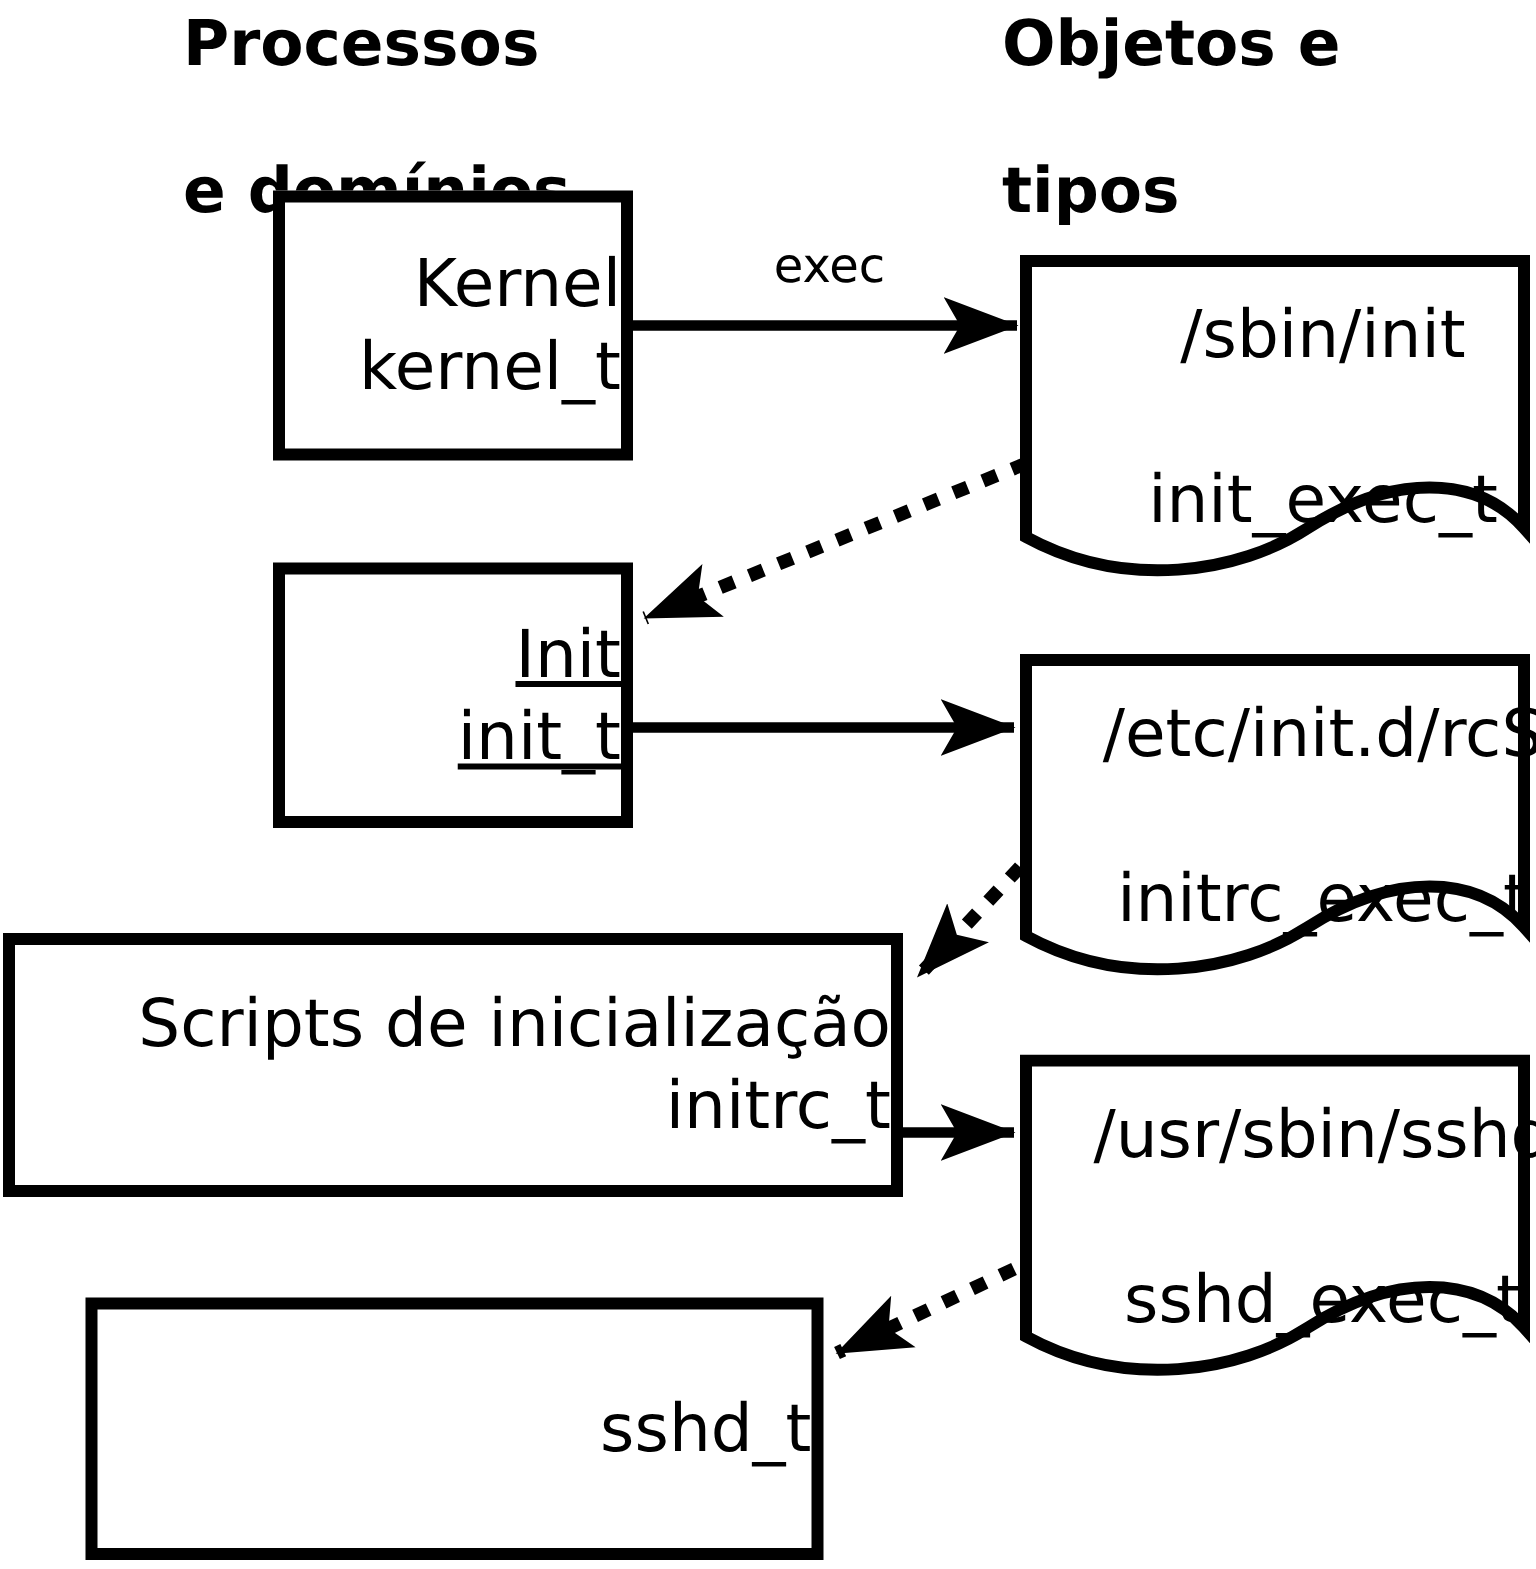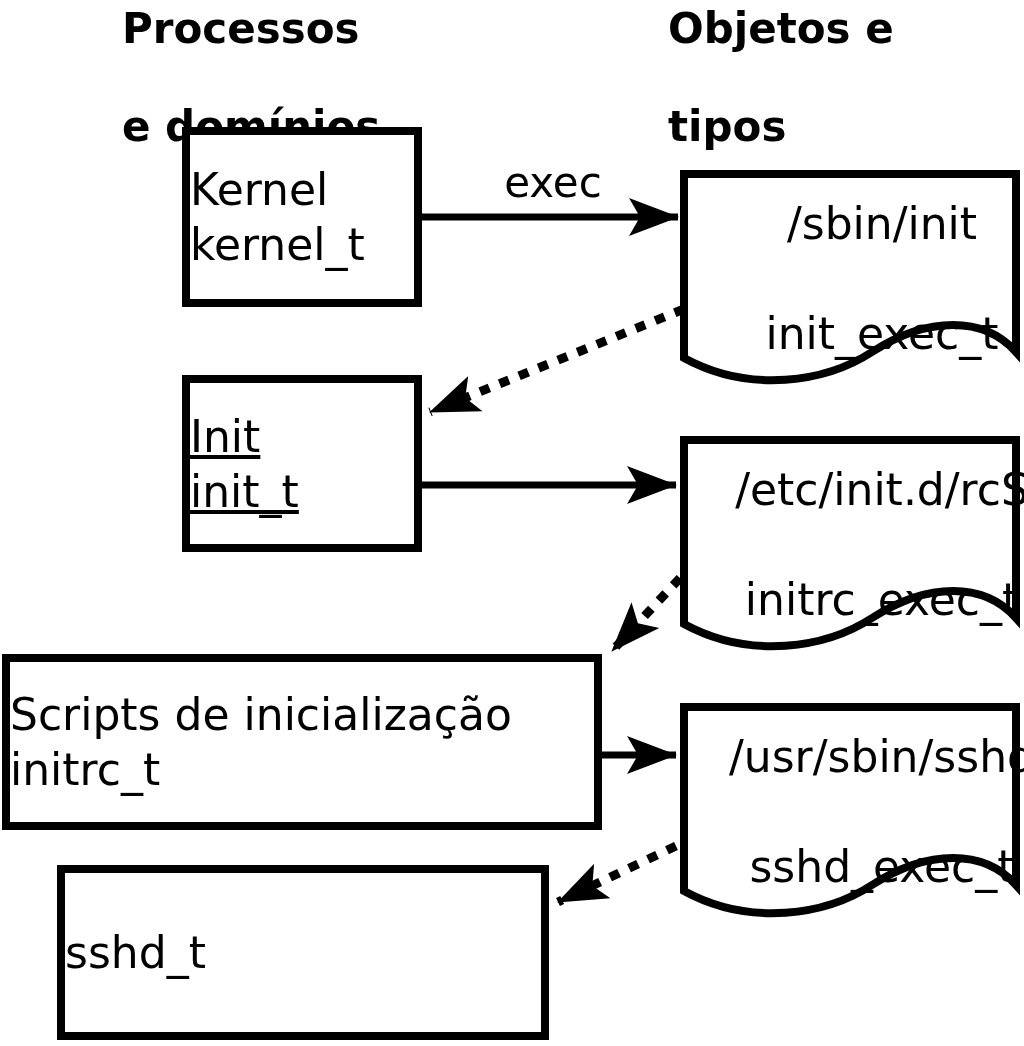--- a/index.html
+++ b/index.html
@@ -32,29 +32,29 @@
   .col-header.left  { left: 122px; top: 4px;  width: 360px; }
   .col-header.right { left: 668px; top: 4px;  width: 360px; }
 
   .process-box {
     position: absolute;
     box-sizing: border-box;
     border: 8px solid #000000;
     background: #ffffff;
     display: flex;
     flex-direction: column;
-    align-items: flex-start;
+    align-items: flex-end;
     justify-content: center;
     text-align: center;
     font-size: 44px;
     line-height: 1.25;
   }
   .box-kernel   { left: 182px; top: 127px; width: 240px; height: 180px; }
   .box-init     { left: 182px; top: 375px; width: 240px; height: 177px; text-decoration: underline; }
-  .box-scripts  { left: 2px;   top: 622px; width: 600px; height: 176px; margin-top: 32px; }
+  .box-scripts  { left: 2px;   top: 622px; width: 600px; height: 176px; }
   .box-servidor { left: 57px;  top: 865px; width: 492px; height: 175px; }
 
   .document {
     position: absolute;
     width: 404px;
     height: 230px;
   }
   .doc-1 { left: 680px; top: 170px; }
   .doc-2 { left: 680px; top: 436px; }
   .doc-3 { left: 680px; top: 703px; }
@@ -68,21 +68,21 @@
     font-size: 44px;
     line-height: 1.25;
     white-space: pre-line;
   }
   .edge-label {
     position: absolute;
     left: 468px;
     top: 158px;
     width: 170px;
     text-align: center;
-    font-size: 42px;
+    font-size: 32px;
   }
 </style>
 </head>
 <body>
 
 <div class="canvas">
 
   <svg class="layer" width="1024" height="1046" viewBox="0 0 1024 1046">
     <defs>
       <marker id="ah" markerUnits="userSpaceOnUse" markerWidth="54" markerHeight="46" refX="49" refY="22" orient="auto">

